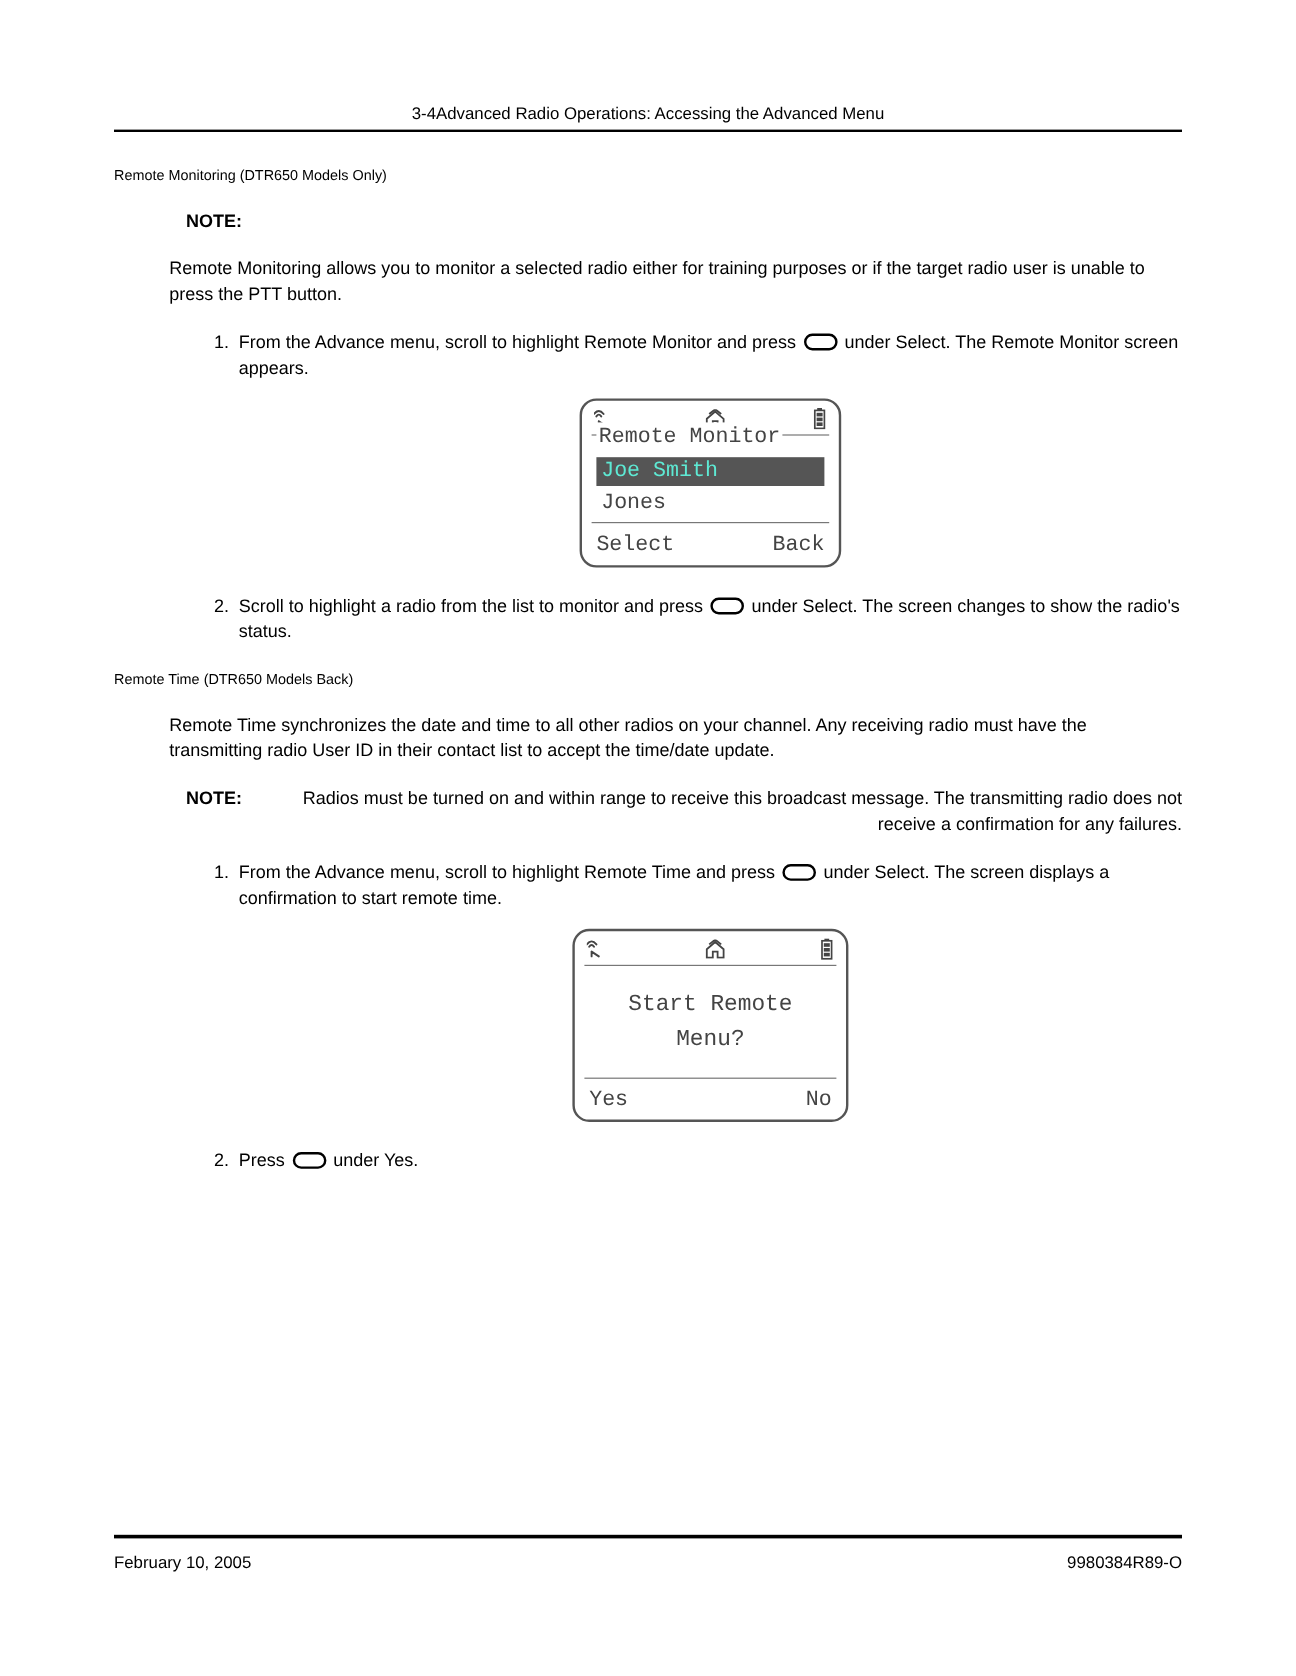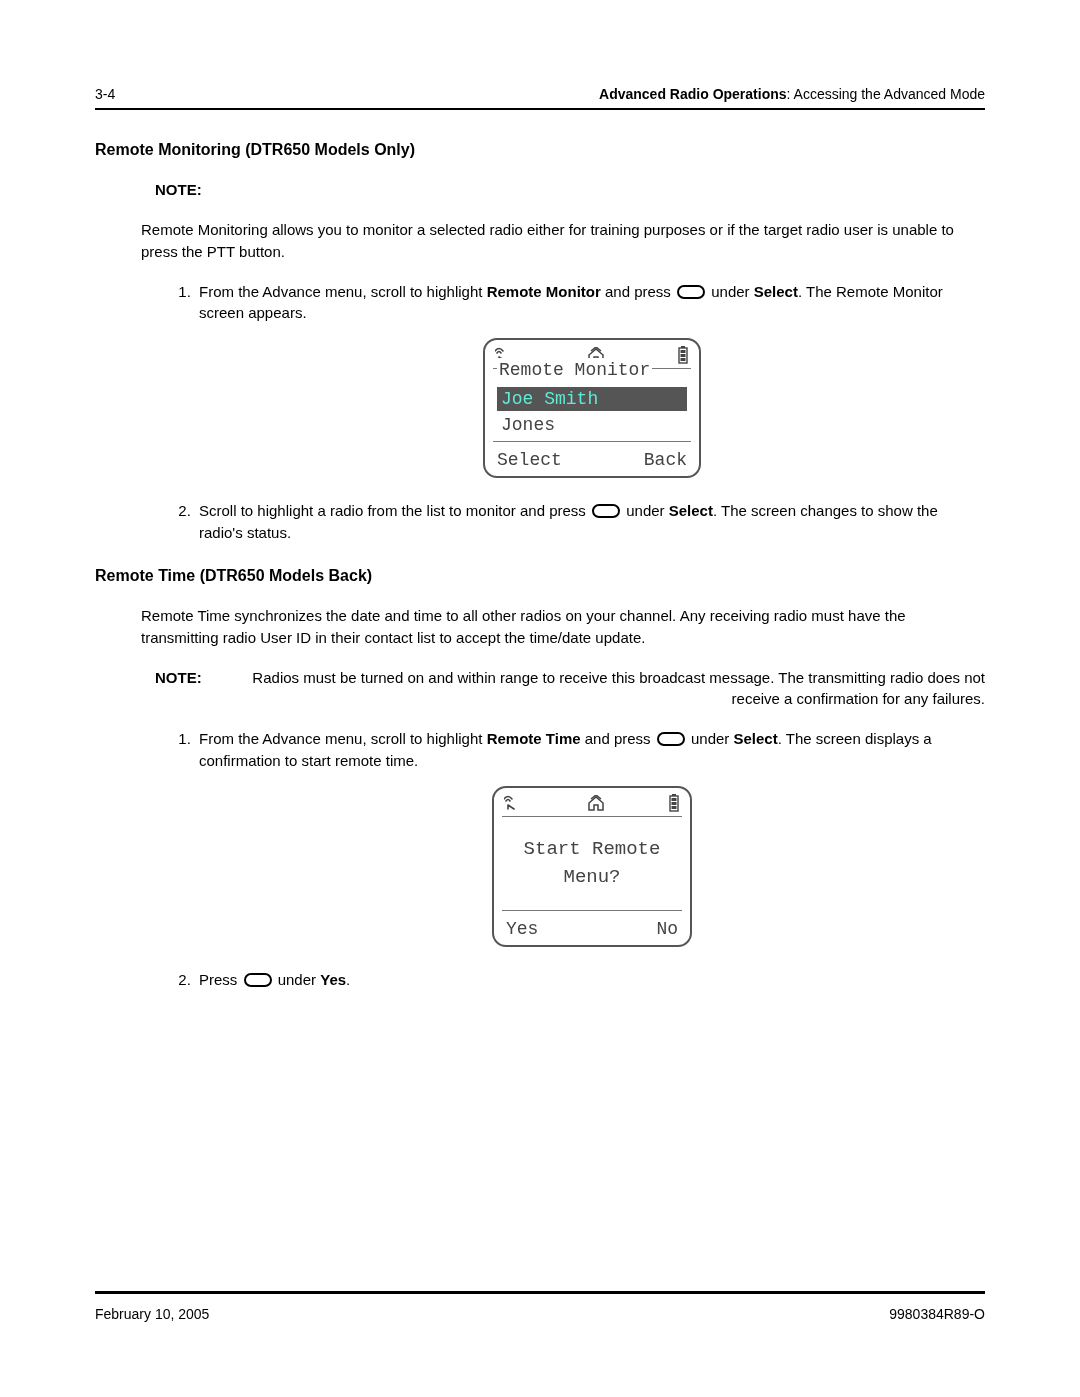--- a/index.html
+++ b/index.html
@@ -8,39 +8,39 @@
     font-size: 15px;
     color: #000;
     background: #fff;
     width: 1080px;
     margin: 0 auto;
     padding: 84px 95px 40px 95px;
     line-height: 1.45;
   }
   .header-row {
     display: flex;
-    justify-content: space-between;
+    justify-content: center;
     font-size: 14px;
     margin-bottom: 4px;
   }
   .header-right { }
   hr.top-rule {
     border: none;
     border-top: 2px solid #000;
     margin-bottom: 28px;
   }
   hr.bottom-rule {
     border: none;
     border-top: 3px solid #000;
     margin-top: 300px;
     margin-bottom: 10px;
   }
   h2.section-title {
-    font-size: 16px;
-    font-weight: bold;
+    font-size: 12px;
+    font-weight: normal;
     margin-bottom: 18px;
   }
   .body-text {
     margin-left: 46px;
     margin-bottom: 18px;
   }
   .note-row {
     margin-left: 60px;
     margin-bottom: 18px;
     display: flex;
@@ -48,21 +48,21 @@
     text-align: right;
   }
   .note-label { font-weight: bold; flex-shrink: 0; }
   .note-text { }
   ol.steps {
     margin-left: 78px;
     padding-left: 22px;
     margin-bottom: 20px;
   }
   ol.steps li { margin-bottom: 16px; padding-left: 4px;}
-  .bold { font-weight: bold; }
+  .bold { font-weight: normal; }
   .btn-icon {
     display: inline-block;
     width: 28px;
     height: 14px;
     border: 2px solid #000;
     border-radius: 8px;
     vertical-align: middle;
     position: relative;
     top: -1px;
     margin: 0 2px;
@@ -109,21 +109,21 @@
     padding: 0 4px;
     margin: 2px 0;
     display: block;
   }
   .plain-item { padding: 0 4px; display:block; }
   .softkeys {
     display: flex;
     justify-content: space-between;
     padding: 2px 4px 0 4px;
   }
-  .radio-screen.b { width: 200px; }
+  .radio-screen.b { width: 230px; }
   .screen-body-center {
     border-top: 1.5px solid #777;
     border-bottom: 1.5px solid #777;
     text-align: center;
     padding: 18px 4px 18px 4px;
     margin: 2px 0 4px 0;
     font-size: 19px;
     line-height: 1.5;
   }
   .footer-row {
@@ -131,21 +131,21 @@
     justify-content: space-between;
     font-size: 14px;
   }
 </style>
 </head>
 <body>
 
 <div class="header-row">
   <span>3-4</span>
   <span class="header-right">
-    <span class="bold">Advanced Radio Operations</span><span>: Accessing the Advanced Mode</span>
+    <span class="bold">Advanced Radio Operations</span><span>: Accessing the Advanced Menu</span>
   </span>
 </div>
 <hr class="top-rule">
 
 <h2 class="section-title">Remote Monitoring (DTR650 Models Only)</h2>
 
 <div class="note-row">
   <span class="note-label">NOTE:</span>
 </div>
 

